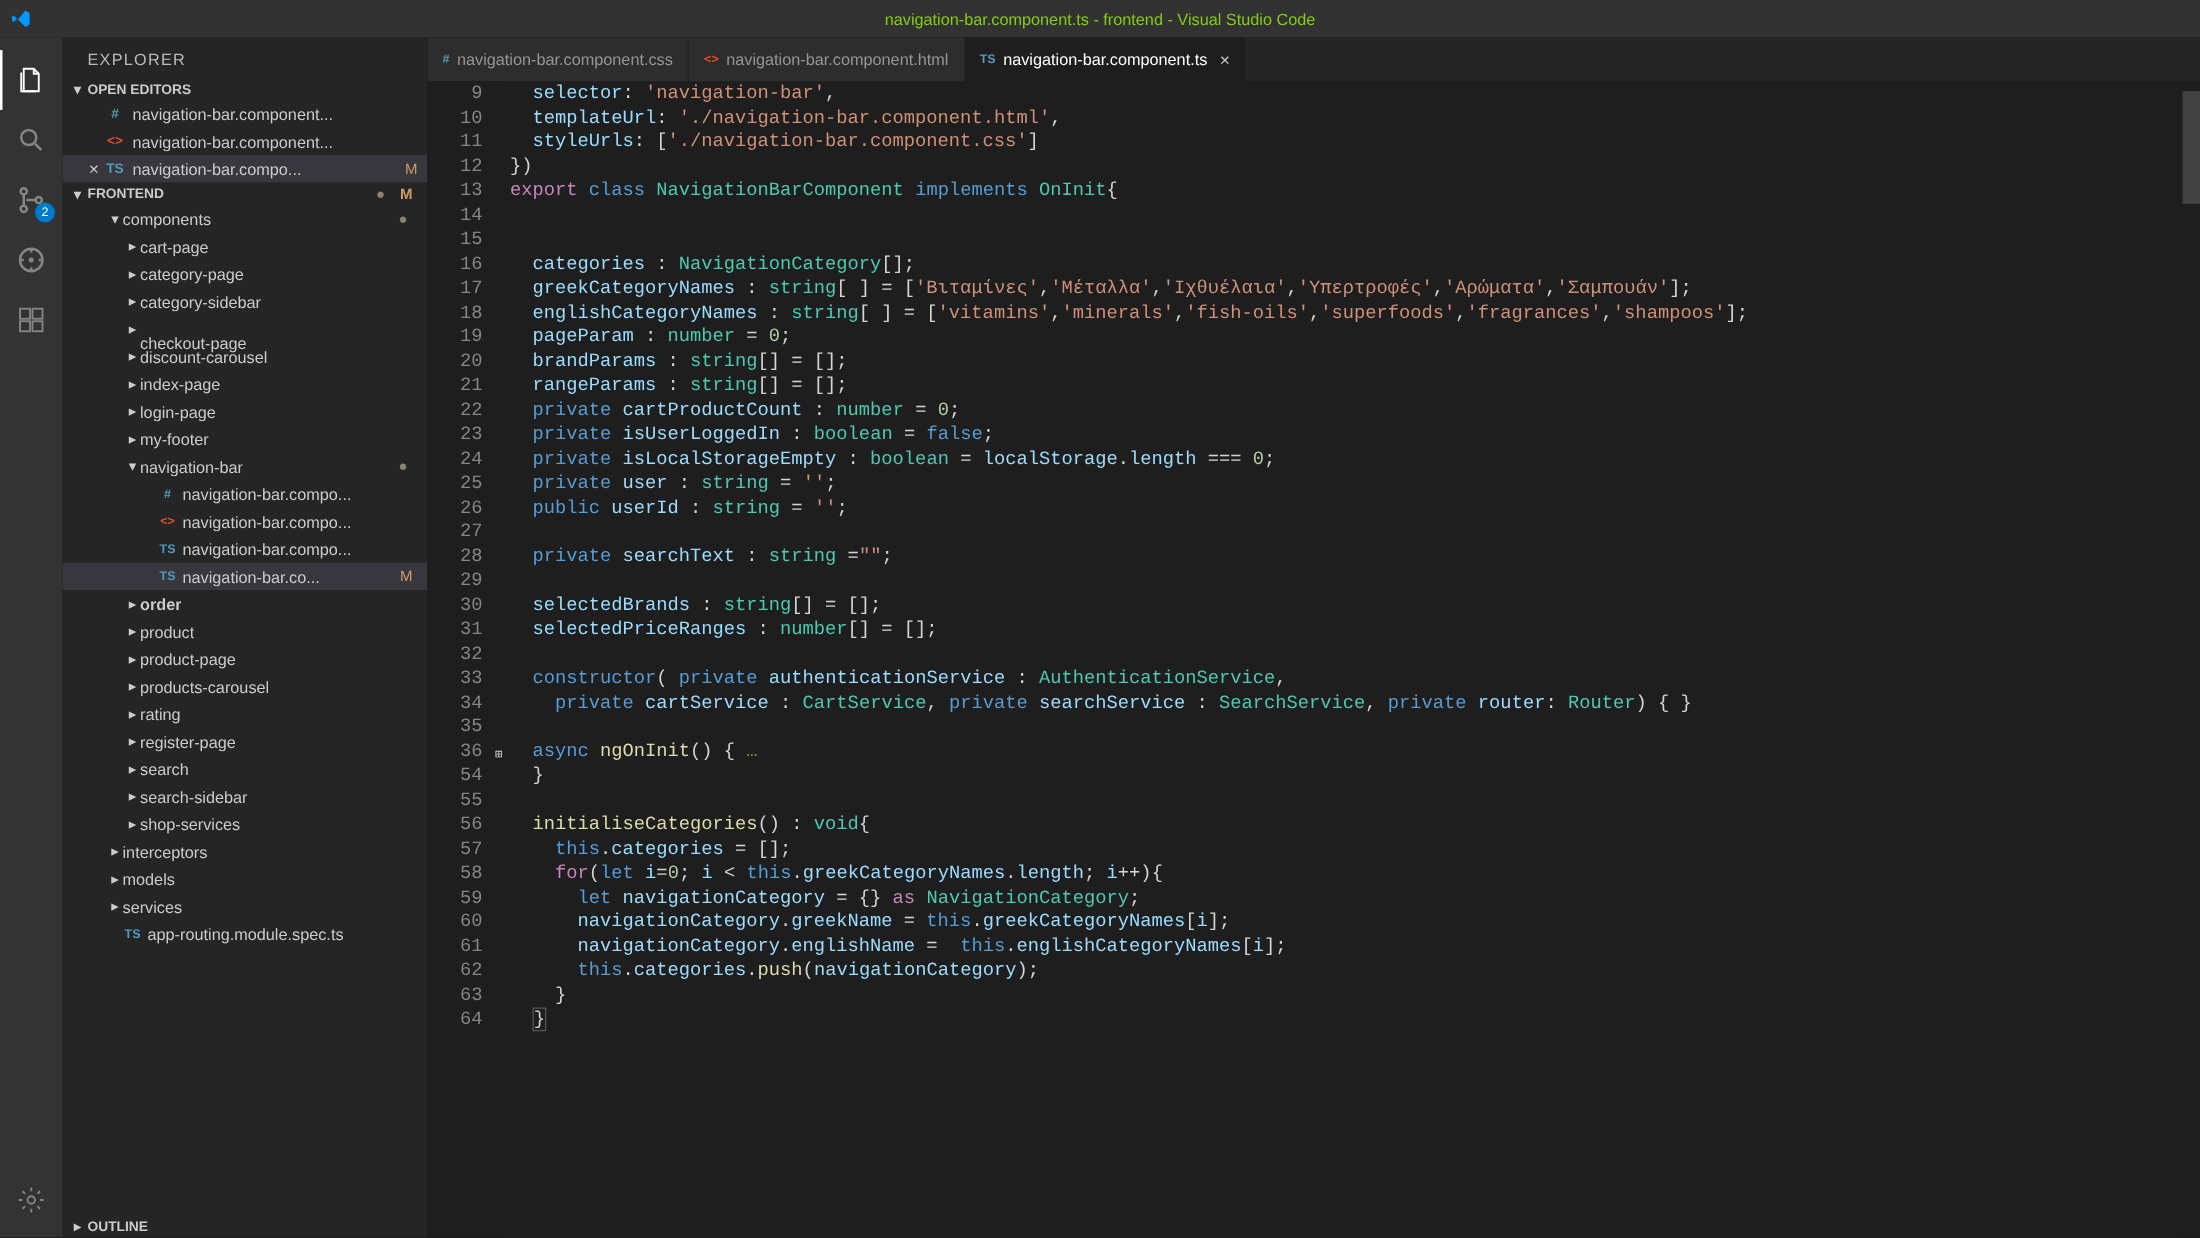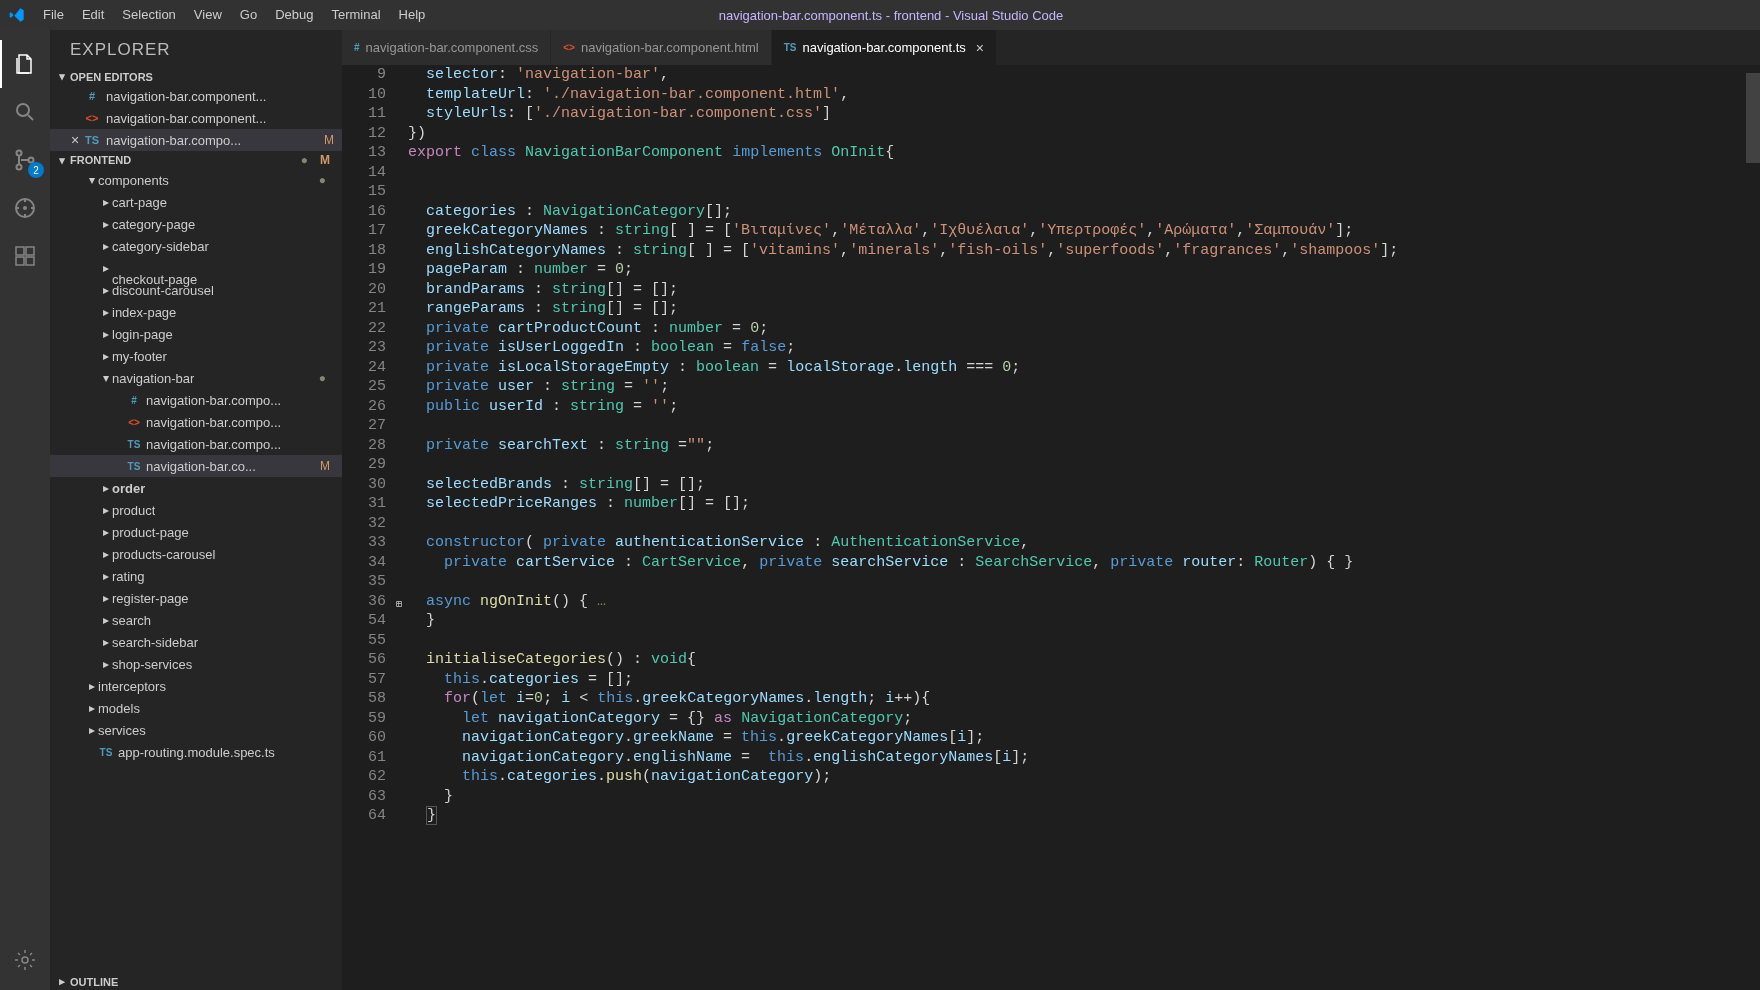--- a/index.html
+++ b/index.html
@@ -3,33 +3,33 @@
 <meta charset="utf-8">
 <style>
 * { margin: 0; padding: 0; box-sizing: border-box; }
 body { font-family: "Segoe UI", Arial, sans-serif; background: #1e1e1e; color: #cccccc; overflow: hidden; width: 1760px; height: 990px; font-size: 13px; }
 
 .titlebar { height: 30px; background: #323233; display: flex; align-items: center; padding-left: 8px; }
 .titlebar .logo { width: 18px; height: 18px; margin-right: 8px; display:flex; align-items:center; justify-content:center;}
 .titlebar .logo svg{width:16px;height:16px}
 .menu { display: flex; }
 .menu-item { padding: 0 9px; height: 30px; line-height: 30px; cursor: default; color:#ccc; }
-.title-text { position: absolute; left: 50%; transform: translateX(-50%); color: #c4b5fd; margin-left: 11px; }
+.title-text { position: absolute; left: 50%; transform: translateX(-50%); color: #84cc16; }
 
 .body { display: flex; height: calc(100% - 30px); }
 
 .activitybar { width: 50px; background: #333333; display: flex; flex-direction: column; align-items: center; padding-top: 10px; position: relative; }
 .act-icon { width: 50px; height: 48px; display: flex; align-items: center; justify-content: center; color: #858585; position: relative; }
 .act-icon.active { color: #fff; }
 .act-icon.active::before { content: ""; position: absolute; left: 0; top: 0; width: 2px; height: 100%; background: #fff; }
 .act-badge { position: absolute; bottom: 6px; right: 6px; background: #007acc; color: #fff; border-radius: 50%; width: 16px; height: 16px; font-size: 10px; display: flex; align-items: center; justify-content: center; }
 .act-bottom { margin-top: auto; margin-bottom: 6px; }
 
 .sidebar { width: 292px; background: #252526; overflow: hidden; display:flex; flex-direction:column; }
-.sidebar-title { padding: 10px 20px 8px; font-size: 17px; letter-spacing: 1px; color: #bbb; }
+.sidebar-title { padding: 10px 20px 8px; font-size: 13px; letter-spacing: 1px; color: #bbb; }
 .section-header { display: flex; align-items: center; padding: 2px 4px; font-size: 11px; font-weight: bold; color: #ccc; cursor: default; }
 .section-header .twisty { width: 16px; text-align: center; }
 .section-row { display: flex; align-items: center; height: 22px; font-size: 13px; color: #ccc; white-space: nowrap; overflow: hidden; text-overflow: ellipsis; }
 .section-row.selected { background: #37373d; }
 .section-row .ico { width: 16px; height:16px; margin-right: 6px; display:inline-flex; align-items:center; justify-content:center; font-size:13px; }
 .ico-css{color:#519aba;} .ico-html{color:#e44d26;} .ico-ts{color:#519aba;}
 .status-m { margin-left: auto; margin-right: 8px; color: #d19a66; font-size:12px; }
 .status-dot{ margin-left: auto; margin-right: 12px; color:#89846f; font-size:12px;}
 .close-x{color:#ccc;font-size:14px;margin-right:2px;width:14px;text-align:center;}
 .tree-row{display:flex;align-items:center;height:22px;font-size:13px;color:#ccc;padding-right:4px;}
@@ -56,30 +56,20 @@
 </style>
 </head>
 <body>
 
 <div class="titlebar">
   <div class="logo">
     <svg viewBox="0 0 24 24" fill="#0098ff">
         <path d="M17 2l5 3v14l-5 3-9-9 9-11zM3 8l4 4-4 4-2-1V9l2-1z"></path>
       </svg>
   </div>
-  <div class="menu" id="menu">
-      <div class="menu-item">File</div>
-      <div class="menu-item">Edit</div>
-      <div class="menu-item">Selection</div>
-      <div class="menu-item">View</div>
-      <div class="menu-item">Go</div>
-      <div class="menu-item">Debug</div>
-      <div class="menu-item">Terminal</div>
-      <div class="menu-item">Help</div>
-    </div>
   <div class="title-text">navigation-bar.component.ts - frontend - Visual Studio Code</div>
 </div>
 
 <div class="body">
 
   <div class="activitybar">
     <div class="act-icon active">
         <svg width="24" height="24" viewBox="0 0 24 24" stroke="currentColor" fill="none" stroke-width="1.5">
           <path d="M6 3h8l4 4v14H6z M14 3v4h4"></path>
           <path d="M4 6v15h12"></path>

